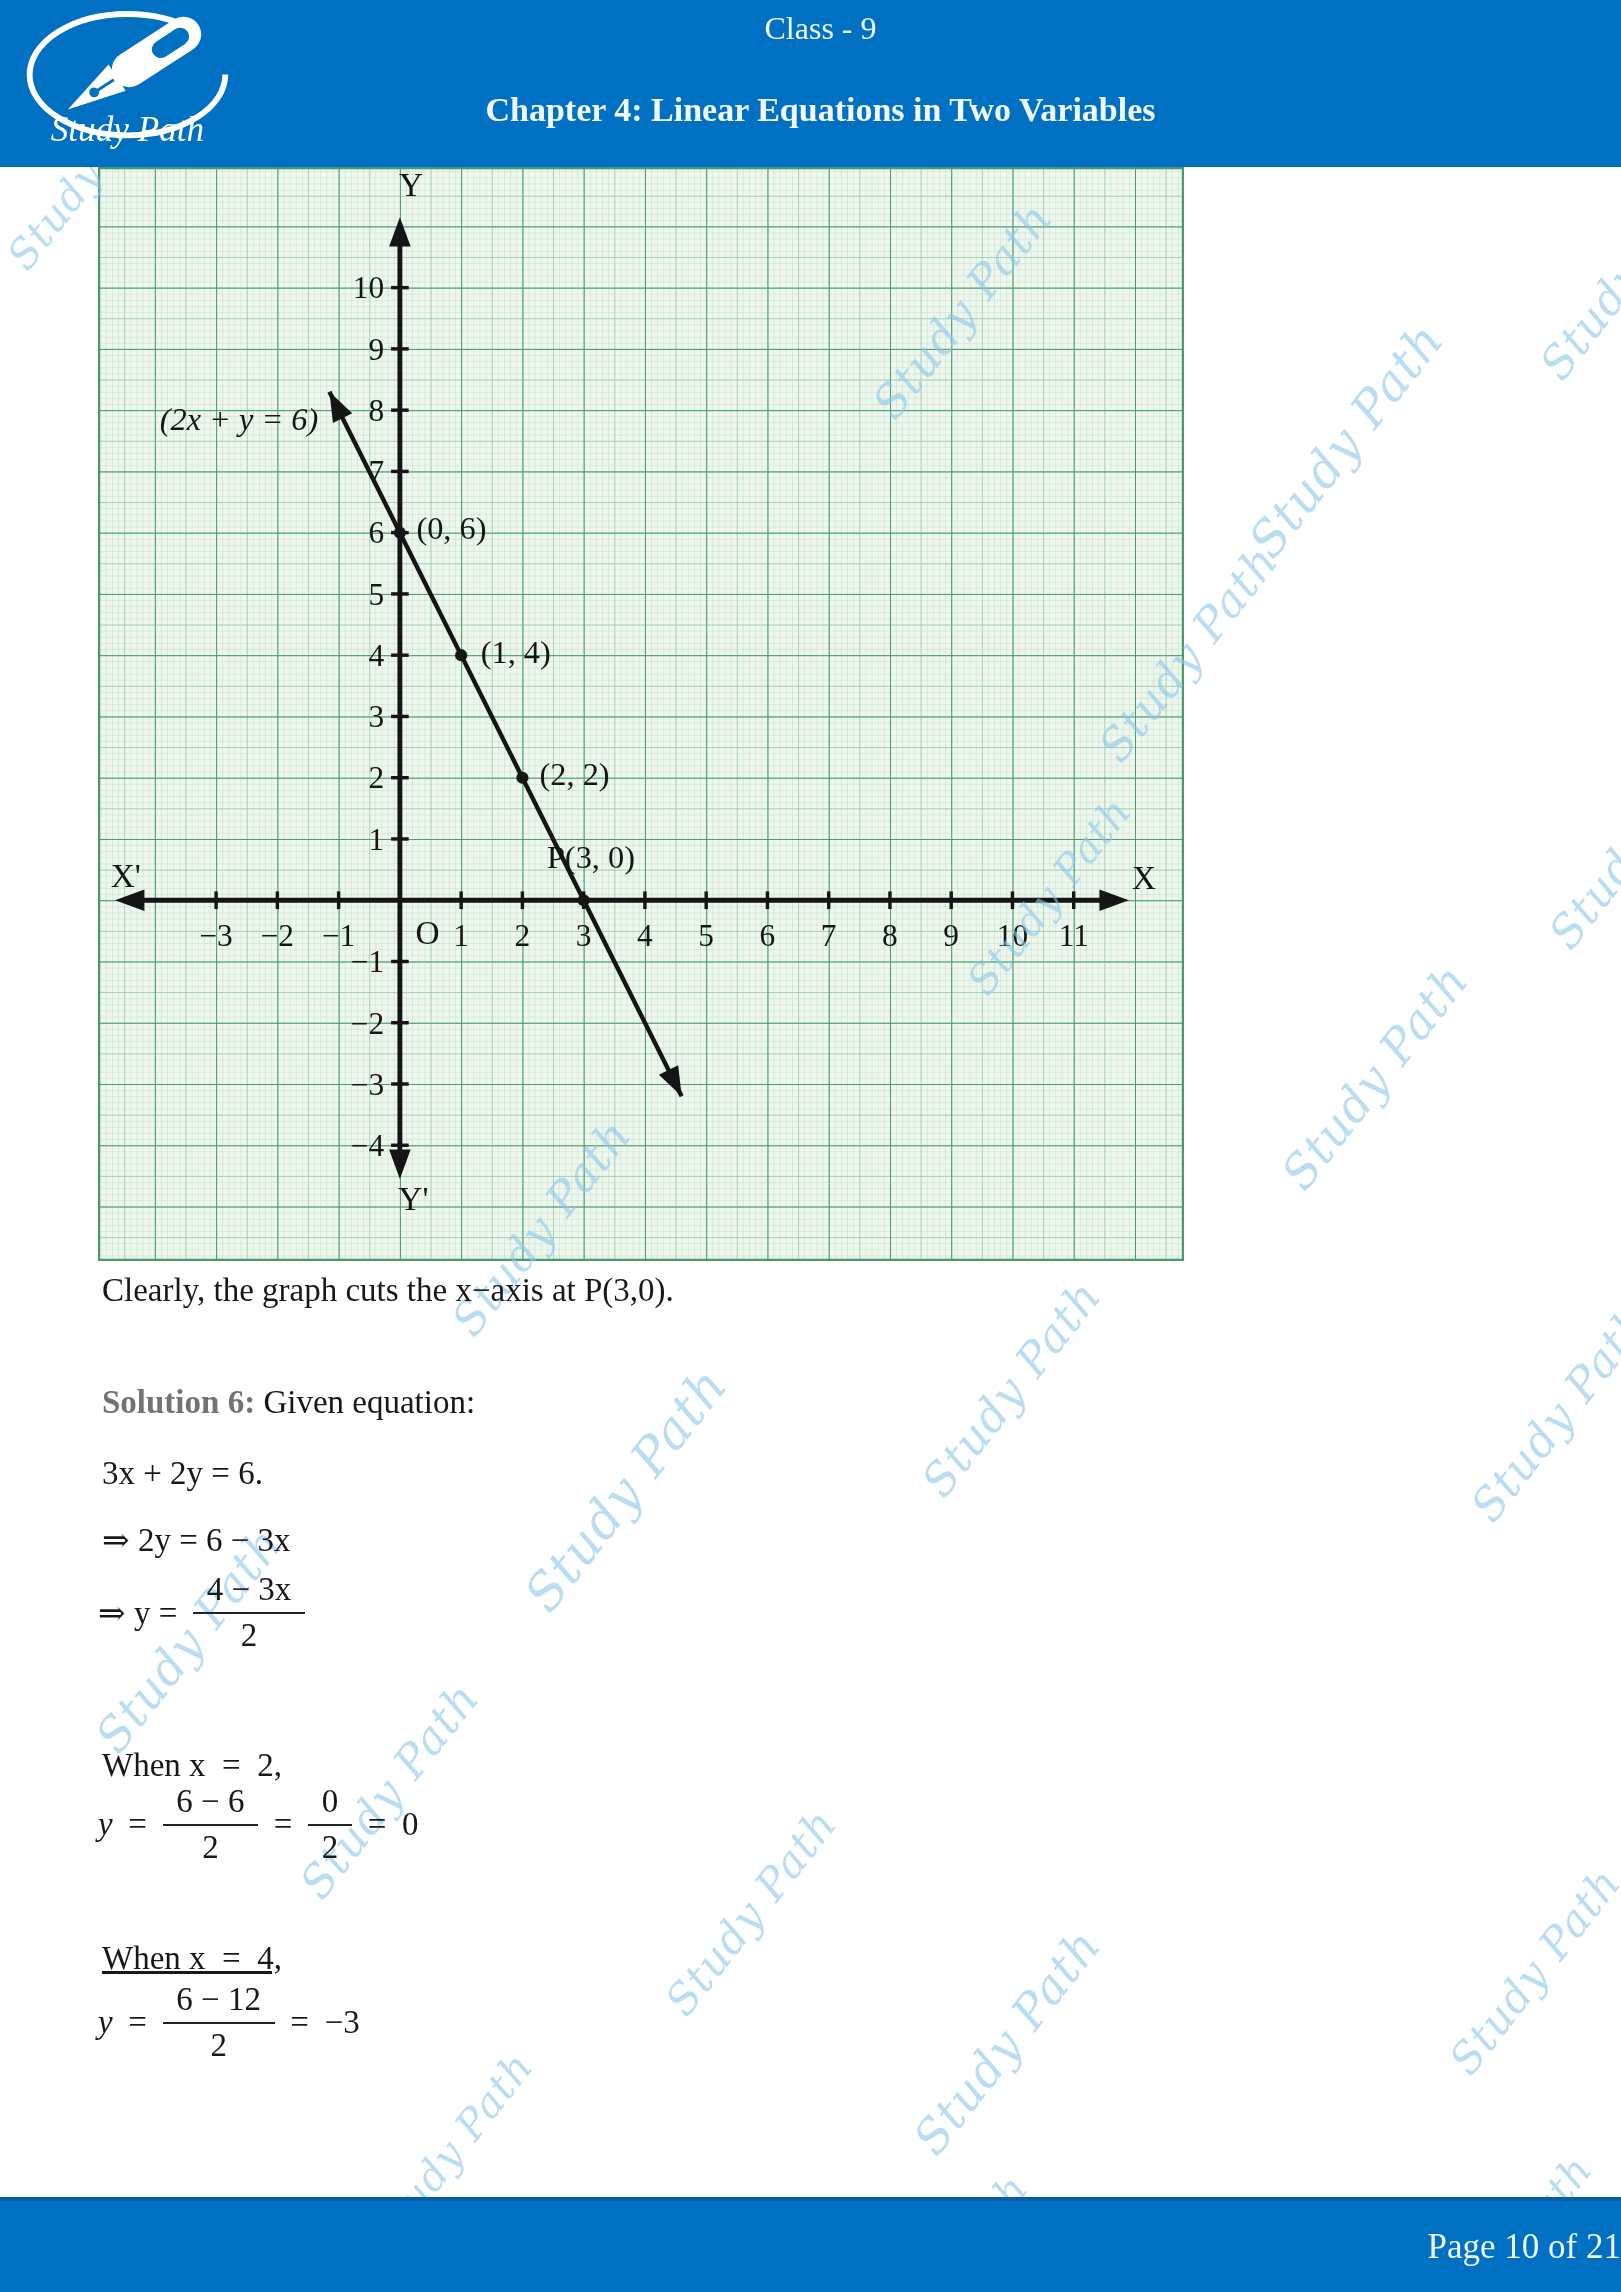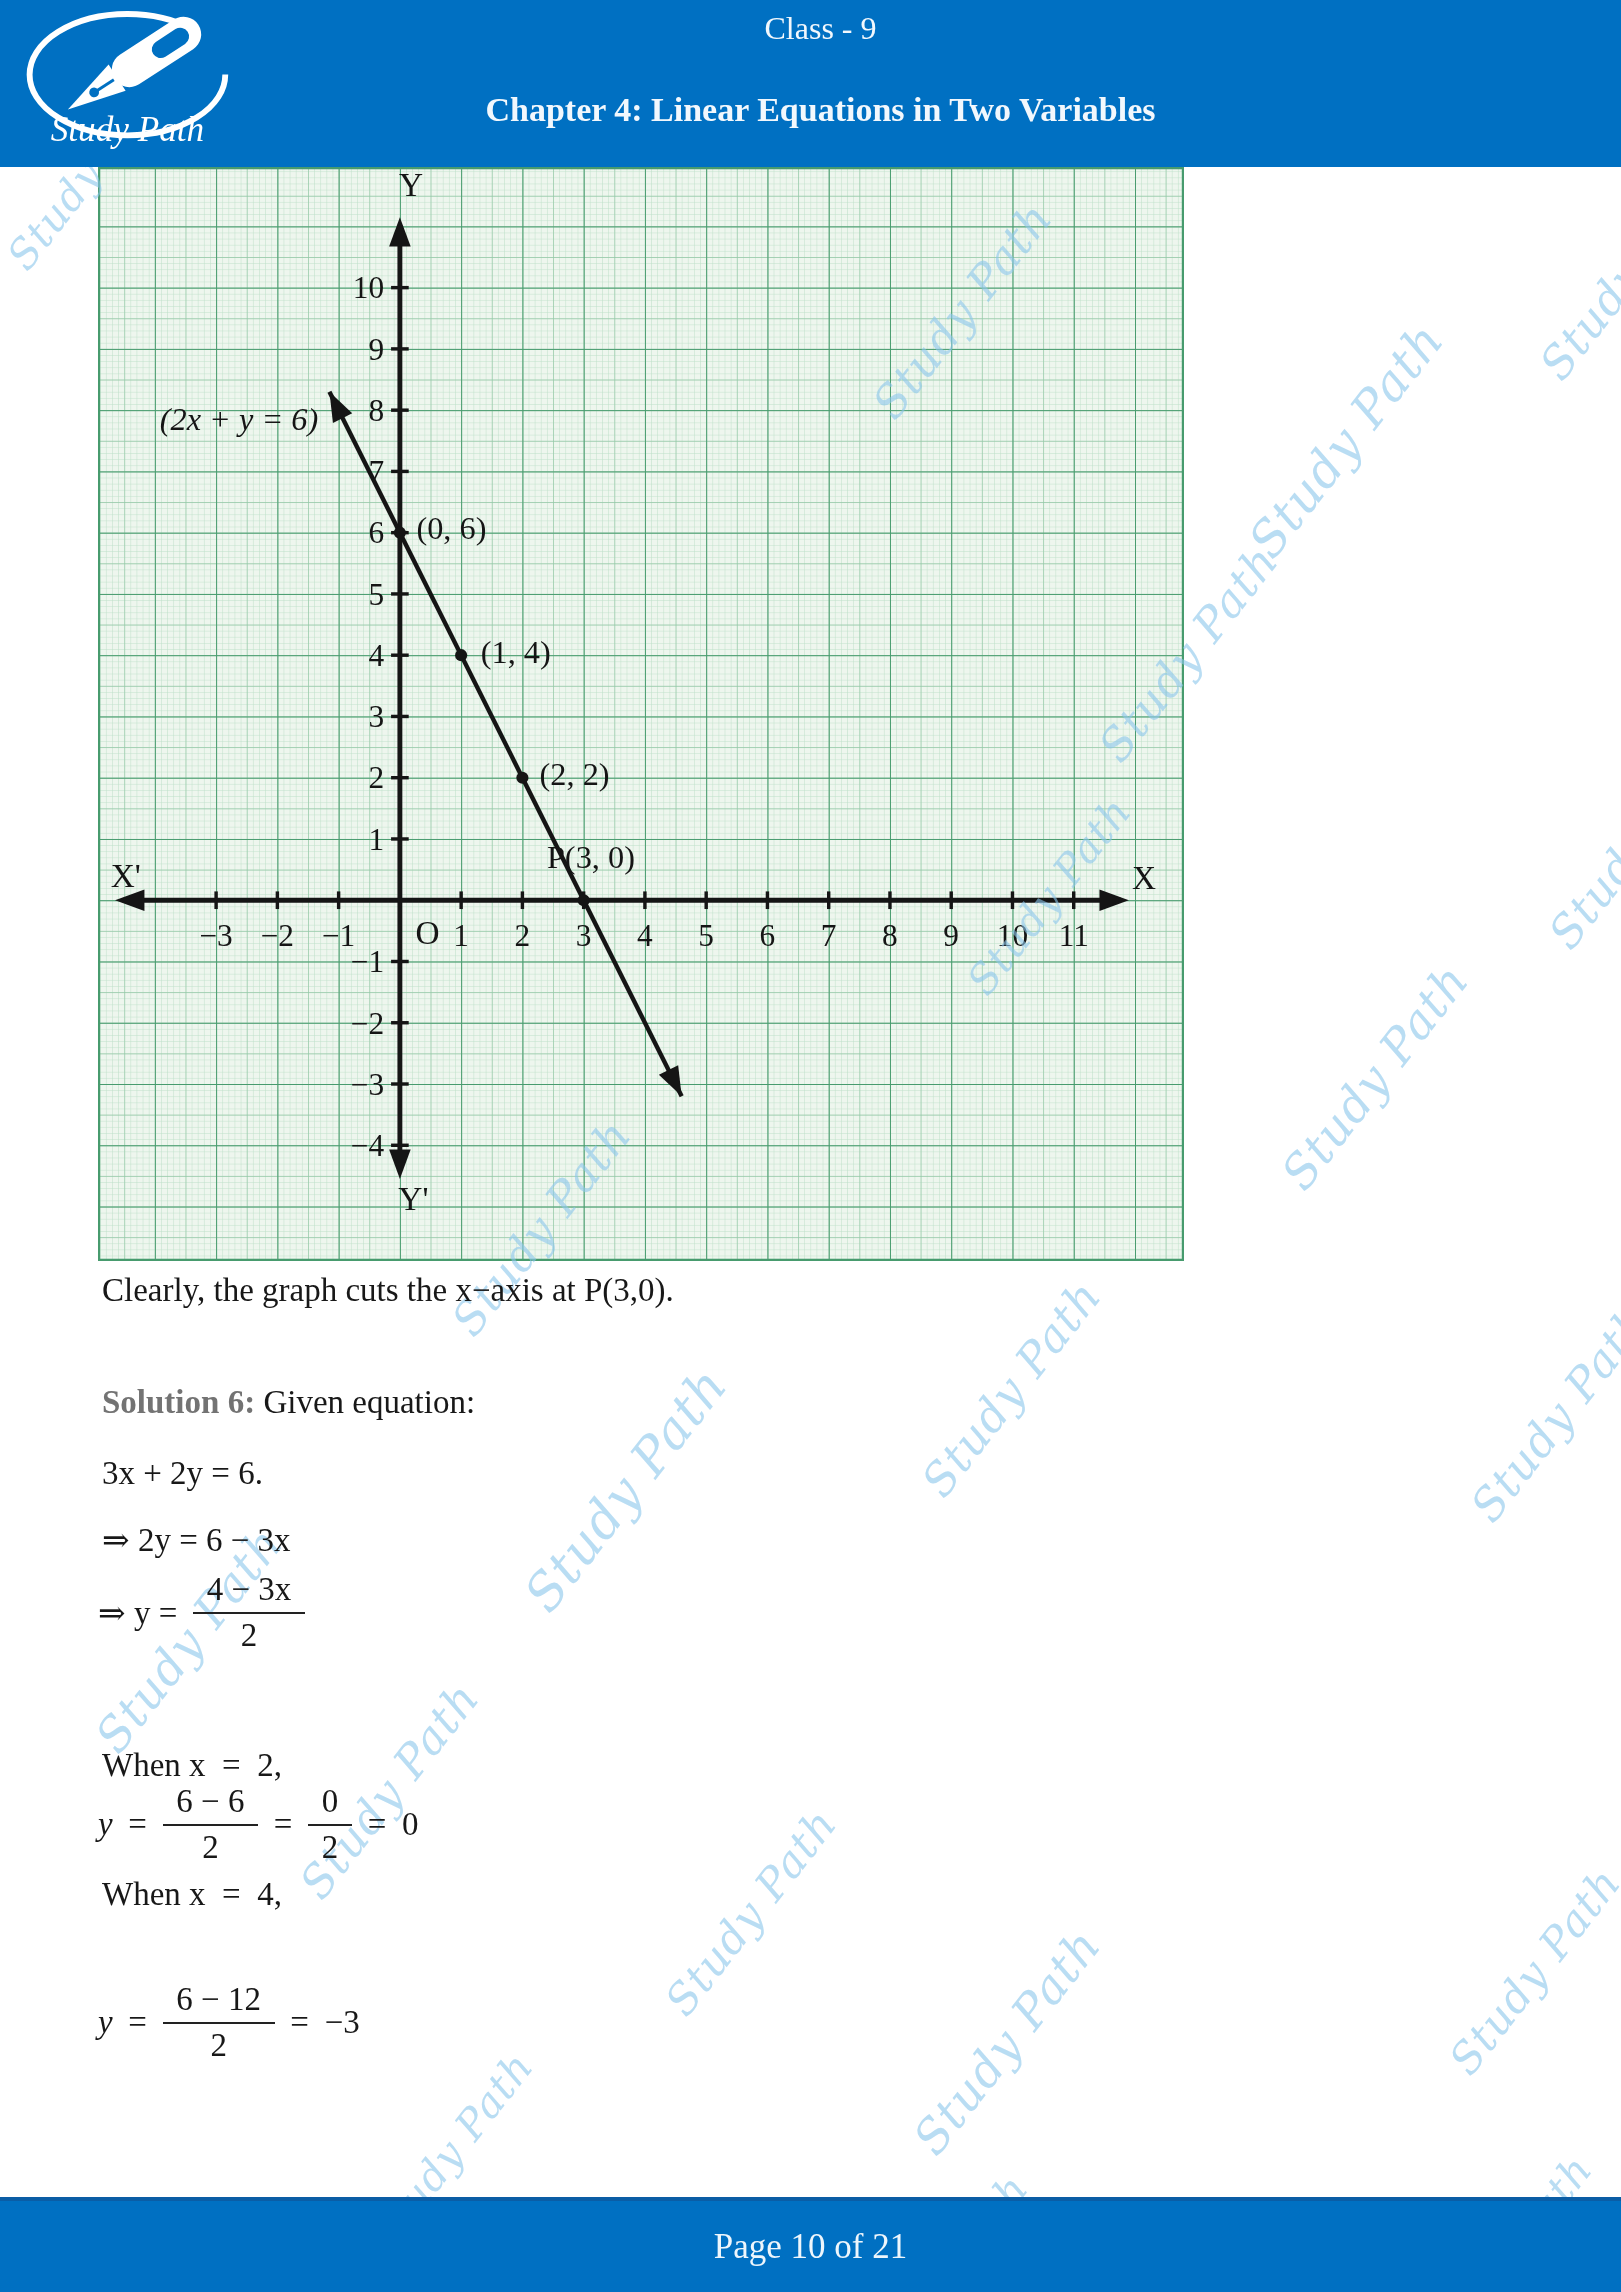--- a/index.html
+++ b/index.html
@@ -28,32 +28,32 @@
   .l-para1{top:1266px;}
   .l-sol{top:1378px;}
   .sol{color:#737373;font-weight:bold;}
   .l-eq1{top:1449px;}
   .l-eq2{top:1516px;}
   .mrow{position:absolute;left:98px;display:flex;align-items:center;gap:15.7px;
         font-size:33px;white-space:pre;z-index:4;}
   .l-eq3{top:1572px;}
   .l-when1{top:1741px;}
   .l-calc1{top:1784px;}
-  .l-when2{top:1870px;}
+  .l-when2{top:1934px;text-decoration:underline;}
   .l-calc2{top:1982px;}
   .l-para2{top:2117px;}
   .frac{display:inline-flex;flex-direction:column;align-items:center;line-height:1.05;}
   .frac .num{padding:0 13.7px 4.9px;}
   .frac .den{border-top:2.9px solid #222;padding:4.9px 13.7px 0;align-self:stretch;text-align:center;}
   .it{font-style:italic;}
 
   
   .ftr{position:absolute;left:0;top:2197px;width:100%;height:95px;background:#0070c2;
        border-top:4.9px solid #0a5da5;box-sizing:border-box;display:flex;align-items:center;
-       justify-content:center;z-index:6;}
+       justify-content:flex-end;z-index:6;}
   .ftr span{color:#eef6fc;font-size:35px;}
 </style>
 </head>
 <body>
 
 <div class="page">
 
   <header class="hdr">
     <svg class="logo" width="225" height="159" viewBox="0 0 230 162">
       <ellipse cx="118" cy="72" rx="100" ry="62" fill="none" stroke="#ffffff" stroke-width="6" stroke-dasharray="455 60"></ellipse>

